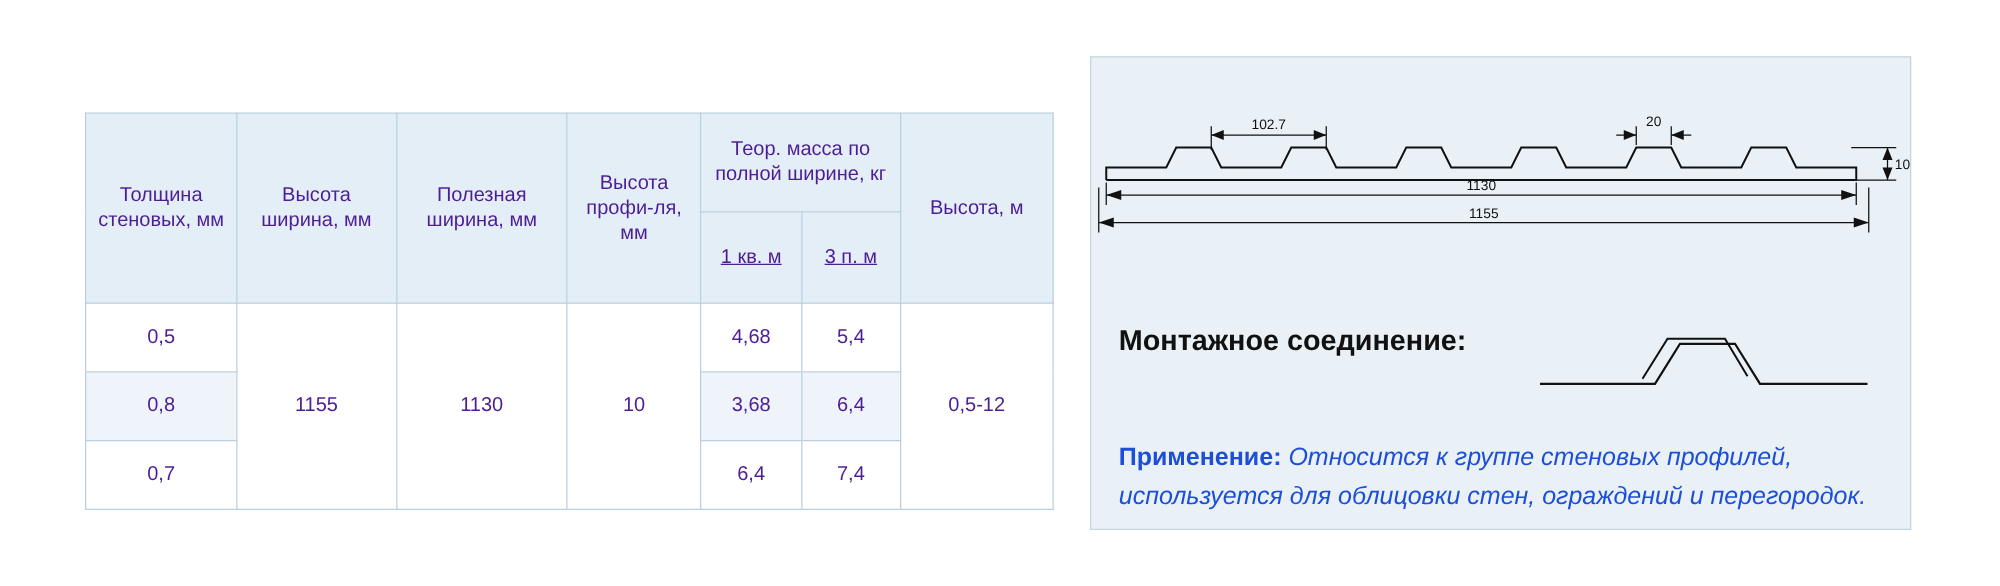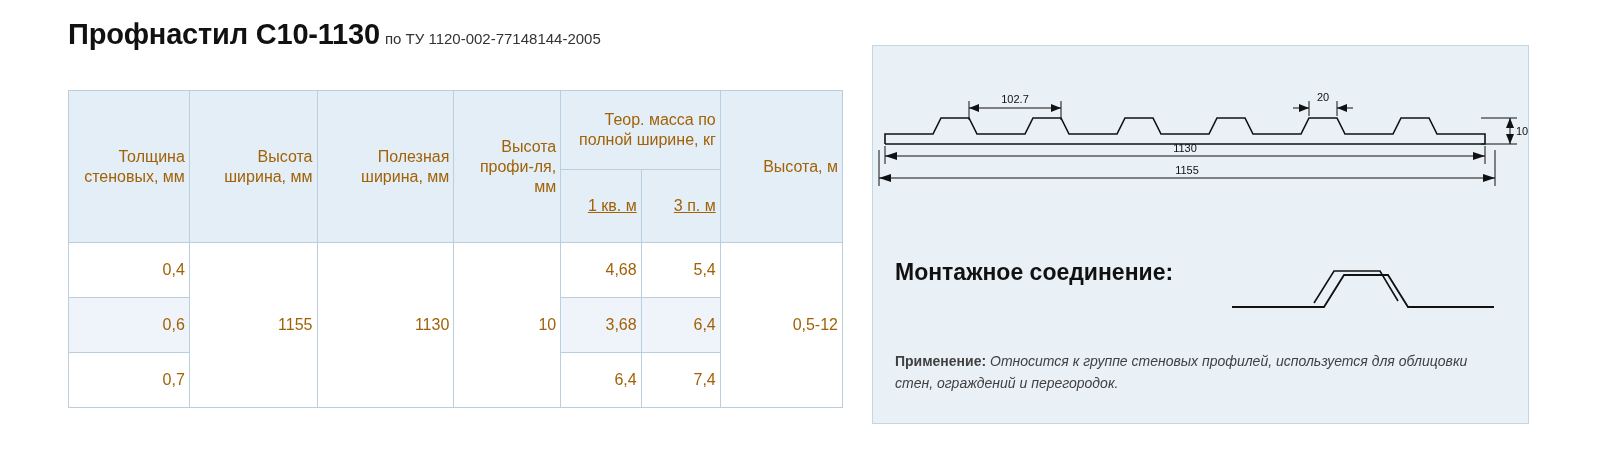--- a/index.html
+++ b/index.html
@@ -47,24 +47,24 @@
   table.spec {
     position: absolute;
     left: 0;
     top: 90px;
     border-collapse: collapse;
     width: 775px;
     background: #ffffff;
   }
   table.spec th, table.spec td {
     border: 1px solid #b9cfe0;
-    text-align: right;
+    text-align: center;
     vertical-align: middle;
     font-size: 16px;
-    color: #a16207;
+    color: #4c1d95;
     font-weight: normal;
     padding: 0 4px;
   }
   table.spec th {
     background: #e4eef6;
     line-height: 1.25;
   }
   table.spec td {
     background: #ffffff;
     line-height: 1.2;
@@ -121,68 +121,65 @@
     top: 205px;
     width: 270px;
     height: 70px;
   }
 
   #usage-block {
     position: absolute;
     left: 22px;
     top: 305px;
     width: 610px;
-    font-size: 14px;
+    font-size: 20px;
     line-height: 1.55;
-    color: #404040;
+    color: #1d4ed8;
   }
   #usage-label {
     font-weight: bold;
     font-style: normal;
   }
   #usage-text {
     font-style: italic;
   }
 </style>
 </head>
 <body>
 
 <div id="left-panel">
 
-  <div id="title-row">
-    <span id="title-main">Профнастил С10-1130</span><span id="title-sub">по ТУ 1120-002-77148144-2005</span>
-  </div>
 
   <table class="spec">
     <thead>
       <tr>
         <th class="c-thick hdr-tall" rowspan="2">Толщина стеновых, мм</th>
         <th class="c-full hdr-tall" rowspan="2">Высота ширина, мм</th>
         <th class="c-use hdr-tall" rowspan="2">Полезная ширина, мм</th>
         <th class="c-high hdr-tall" rowspan="2">Высота профи-ля, мм</th>
         <th class="hdr-top" colspan="2">Теор. масса по полной ширине, кг</th>
         <th class="c-len hdr-tall" rowspan="2">Высота, м</th>
       </tr>
       <tr>
         <th class="c-m2 hdr-bot">1 кв. м</th>
         <th class="c-lm hdr-bot">3 п. м</th>
       </tr>
     </thead>
     <tbody>
       <tr class="datarow">
-        <td>0,4</td>
+        <td>0,5</td>
         <td rowspan="3">1155</td>
         <td rowspan="3">1130</td>
         <td rowspan="3">10</td>
         <td>4,68</td>
         <td>5,4</td>
         <td rowspan="3">0,5-12</td>
       </tr>
       <tr class="datarow row-alt">
-        <td>0,6</td>
+        <td>0,8</td>
         <td>3,68</td>
         <td>6,4</td>
       </tr>
       <tr class="datarow">
         <td>0,7</td>
         <td>6,4</td>
         <td>7,4</td>
       </tr>
     </tbody>
   </table>

